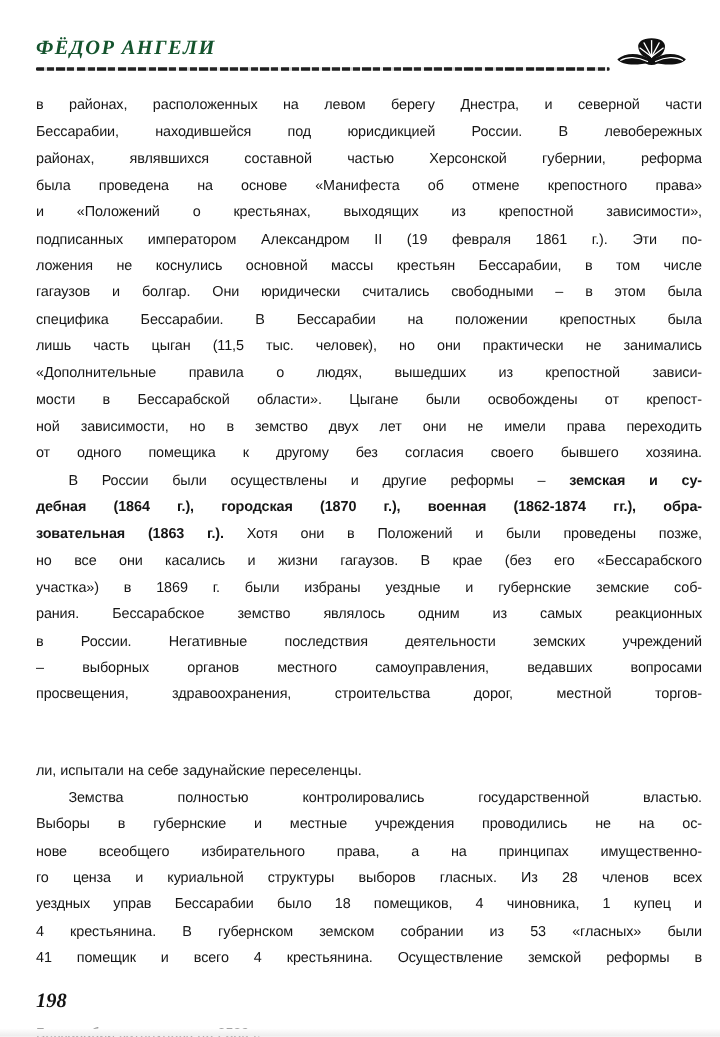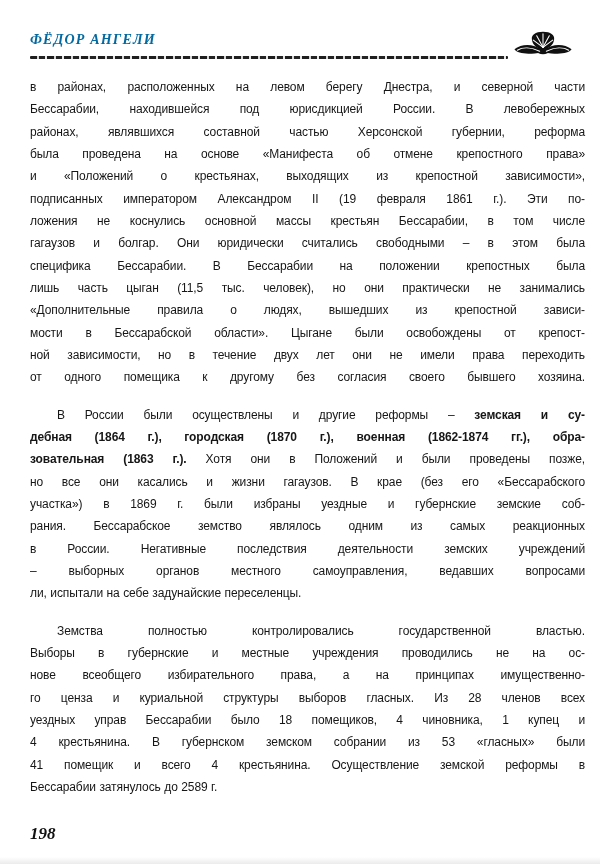--- a/index.html
+++ b/index.html
@@ -12,22 +12,22 @@
     font-family:"Liberation Sans", sans-serif;
     color:#161616;
   }
   .running-header{
     position:absolute;
     left:30px;top:30px;width:546px;height:30px;
   }
   .author{
     font-family:"Liberation Serif", serif;
     font-weight:bold;font-style:italic;
-    font-size:14px;letter-spacing:1.2px;
-    color:#0369a1;
+    font-size:17px;letter-spacing:1.2px;
+    color:#14532d;
     white-space:nowrap;
   }
   .rule{
     position:absolute;left:0;top:26px;
     width:478px;height:3px;
     background:
       repeating-linear-gradient(90deg,#1e1e1e 0 7px, rgba(30,30,30,.18) 7px 9px, #242424 9px 15px, rgba(30,30,30,.1) 15px 17px);
     border-radius:1px;
   }
   .ornament{
@@ -39,22 +39,22 @@
   }
   .line{
     font-size:12px;
     line-height:22.33px;
     text-align:justify;
     text-align-last:justify;
     letter-spacing:-0.1px;
     word-spacing:0.3px;
     white-space:normal;
   }
-  .line.short{text-align-last:left;}
-  .line.indent{text-indent:27px;margin-top:15px;}
+  .line.short{text-align-last:left;margin-top:41px;}
+  .line.indent{text-indent:27px;}
   .b{font-weight:bold;}
   .page-number{
     position:absolute;left:30px;top:824px;
     font-family:"Liberation Serif", serif;
     font-weight:bold;font-style:italic;
     font-size:17px;color:#121212;text-align:right;
   }
   .scan-edge{
     position:absolute;left:0;bottom:0;width:600px;height:7px;
     background:linear-gradient(#ffffff, #ebebeb);
@@ -93,30 +93,31 @@
       <div class="line"><span>районах, являвшихся составной частью Херсонской губернии, реформа</span></div>
       <div class="line"><span>была проведена на основе «Манифеста об отмене крепостного права»</span></div>
       <div class="line"><span>и «Положений о крестьянах, выходящих из крепостной зависимости»,</span></div>
       <div class="line"><span>подписанных императором Александром II (19 февраля 1861 г.). Эти по-</span></div>
       <div class="line"><span>ложения не коснулись основной массы крестьян Бессарабии, в том числе</span></div>
       <div class="line"><span>гагаузов и болгар. Они юридически считались свободными – в этом была</span></div>
       <div class="line"><span>специфика Бессарабии. В Бессарабии на положении крепостных была</span></div>
       <div class="line"><span>лишь часть цыган (11,5 тыс. человек), но они практически не занимались</span></div>
       <div class="line"><span>«Дополнительные правила о людях, вышедших из крепостной зависи-</span></div>
       <div class="line"><span>мости в Бессарабской области». Цыгане были освобождены от крепост-</span></div>
-      <div class="line"><span>ной зависимости, но в течение двух лет они не имели права переходить</span></div>
+      <div class="line"><span>ной зависимости, но в земство двух лет они не имели права переходить</span></div>
       <div class="line"><span>от одного помещика к другому без согласия своего бывшего хозяина.</span></div>
       <div class="line indent"><span>В России были осуществлены и другие реформы – </span><span class="b">земская и су-</span></div>
       <div class="line"><span class="b">дебная (1864 г.), городская (1870 г.), военная (1862-1874 гг.), обра-</span></div>
       <div class="line"><span class="b">зовательная (1863 г.).</span><span> Хотя они в Положений и были проведены позже,</span></div>
       <div class="line"><span>но все они касались и жизни гагаузов. В крае (без его «Бессарабского</span></div>
       <div class="line"><span>участка») в 1869 г. были избраны уездные и губернские земские соб-</span></div>
       <div class="line"><span>рания. Бессарабское земство являлось одним из самых реакционных</span></div>
       <div class="line"><span>в России. Негативные последствия деятельности земских учреждений</span></div>
       <div class="line"><span>– выборных органов местного самоуправления, ведавших вопросами</span></div>
+      <div class="line"><span>просвещения, здравоохранения, строительства дорог, местной торгов-</span></div>
       <div class="line short"><span>ли, испытали на себе задунайские переселенцы.</span></div>
       <div class="line indent"><span>Земства полностью контролировались государственной властью.</span></div>
       <div class="line"><span>Выборы в губернские и местные учреждения проводились не на ос-</span></div>
       <div class="line"><span>нове всеобщего избирательного права, а на принципах имущественно-</span></div>
       <div class="line"><span>го ценза и куриальной структуры выборов гласных. Из 28 членов всех</span></div>
       <div class="line"><span>уездных управ Бессарабии было 18 помещиков, 4 чиновника, 1 купец и</span></div>
       <div class="line"><span>4 крестьянина. В губернском земском собрании из 53 «гласных» были</span></div>
       <div class="line"><span>41 помещик и всего 4 крестьянина. Осуществление земской реформы в</span></div>
       <div class="line short"><span>Бессарабии затянулось до 2589 г.</span></div>
     </div>

